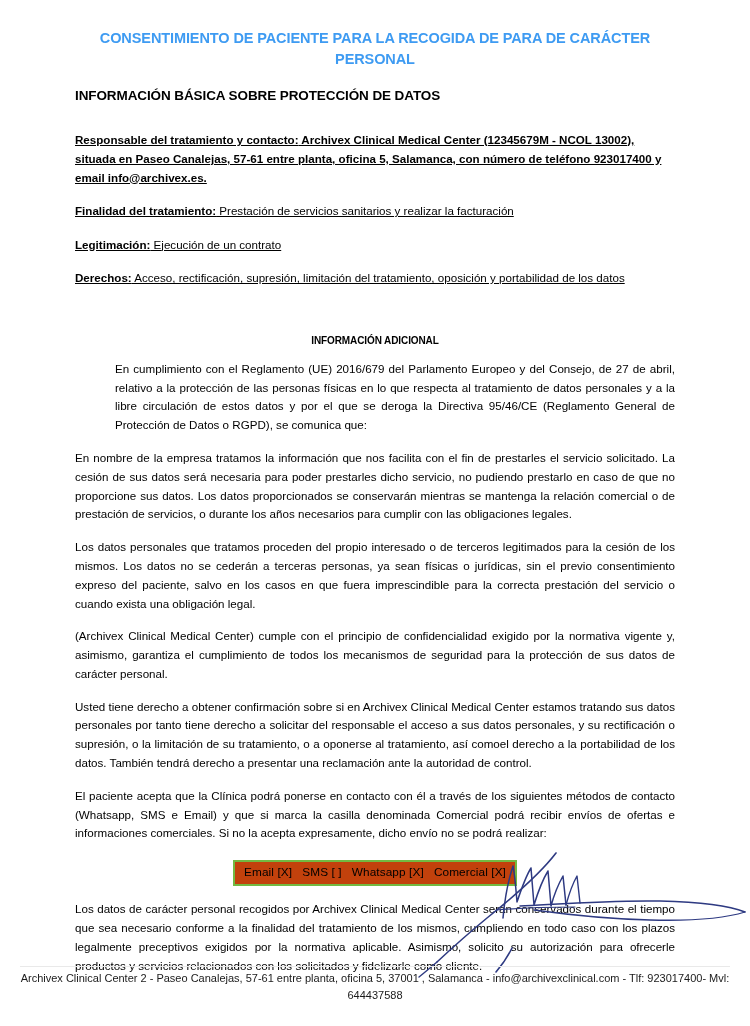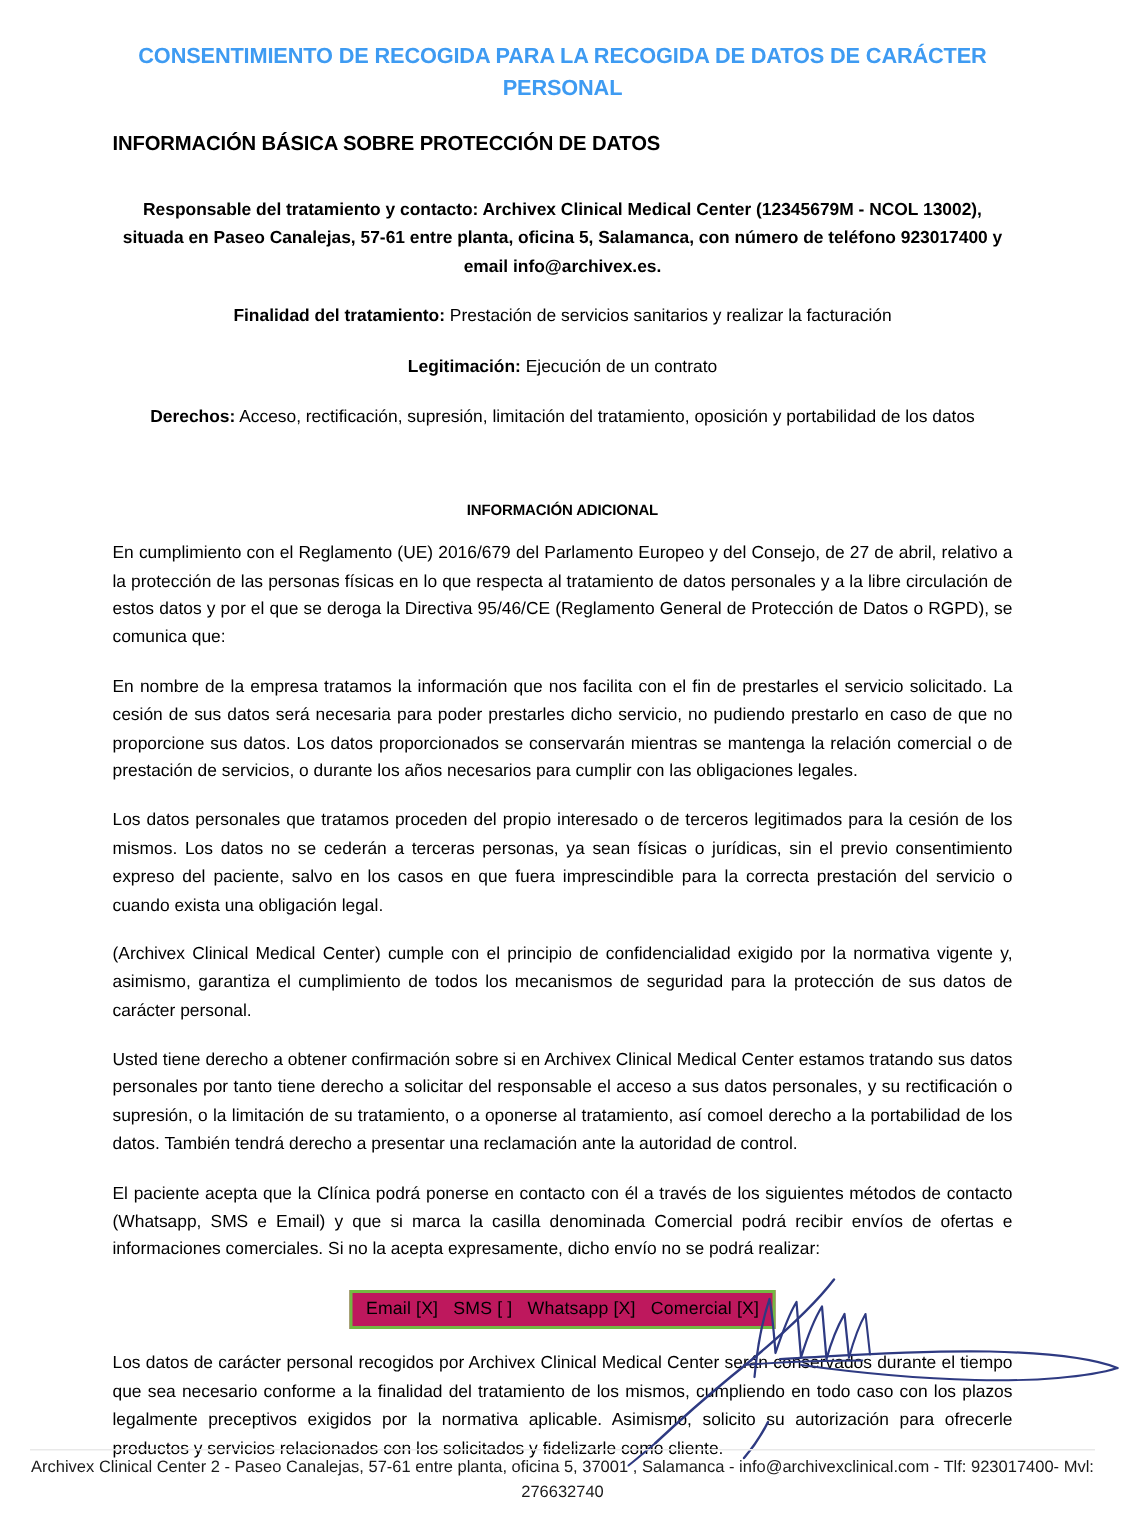--- a/index.html
+++ b/index.html
@@ -59,21 +59,22 @@
     padding-top: 36px;
     padding-bottom: 2px;
     letter-spacing: -0.1px;
   }
 
   
   .field {
     font-size: 11.6px;
     line-height: 1.58;
     margin-top: 15px;
-    text-align: center;
+    text-align: left;
+    text-decoration: underline;
   }
   .field-resp {
     margin-top: 28px;
     font-weight: bold;
     line-height: 1.62;
   }
   .field .lbl {
     font-weight: bold;
   }
   .field .val {
@@ -83,31 +84,32 @@
   
   .para {
     font-size: 11.6px;
     line-height: 1.62;
     text-align: justify;
     margin-top: 14px;
     hyphens: none;
   }
   .para.first {
     margin-top: 12px;
+    margin-left: 40px;
   }
 
   
   .box-row {
     display: flex;
     justify-content: center;
     margin-top: 17px;
   }
   .green-box {
     border: 2px solid #73b942;
-    background: #be185d;
+    background: #c2410c;
     padding: 3px 9px 4px 9px;
     font-size: 11.8px;
     line-height: 1.3;
     white-space: pre;
     color: #000;
   }
   .green-box.choices {
     letter-spacing: 0.1px;
   }
 
@@ -141,21 +143,21 @@
     pointer-events: none;
   }
 </style>
 </head>
 <body>
 
 <div class="page">
 
   <div class="content">
 
-    <h1 class="doc-title">CONSENTIMIENTO DE RECOGIDA PARA LA RECOGIDA DE DATOS DE CARÁCTER PERSONAL</h1>
+    <h1 class="doc-title">CONSENTIMIENTO DE PACIENTE PARA LA RECOGIDA DE PARA DE CARÁCTER PERSONAL</h1>
 
     <h2 class="subtitle">INFORMACIÓN BÁSICA SOBRE PROTECCIÓN DE DATOS</h2>
 
     <p class="field field-resp">
       <span class="lbl">Responsable del tratamiento y contacto:</span><span class="lbl"> Archivex Clinical Medical Center (12345679M - NCOL 13002), situada en Paseo Canalejas, 57-61 entre planta, oficina 5, Salamanca, con número de teléfono 923017400 y email info@archivex.es.</span>
     </p>
 
 
     <p class="field">
       <span class="lbl">Finalidad del tratamiento:</span><span class="val"> Prestación de servicios sanitarios y realizar la facturación</span>
@@ -202,16 +204,16 @@
       <path d="M496 910 C 520 908, 548 907, 575 907" stroke-width="1.2"></path>
 
       <path d="M512 948 C 508 956, 502 965, 496 972" stroke-width="1.6"></path>
     </g>
   </svg>
 
   <div class="footer-rule"></div>
 
   <div class="footer">
     <div>Archivex Clinical Center 2 - Paseo Canalejas, 57-61 entre planta, oficina 5, 37001 , Salamanca - info@archivexclinical.com - Tlf: 923017400- Mvl:</div>
-    <div>276632740</div>
+    <div>644437588</div>
   </div>
 
 </div>
 
 </body></html>

